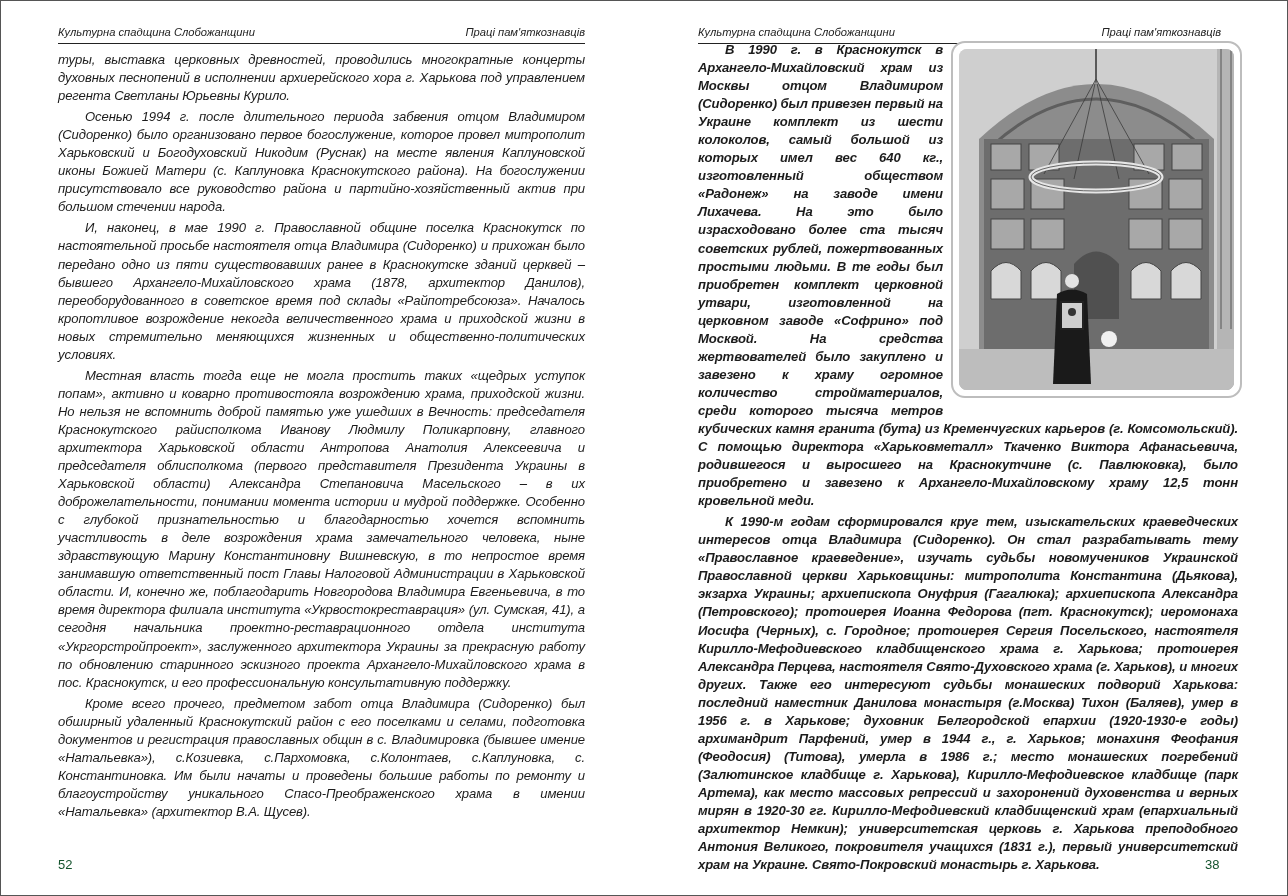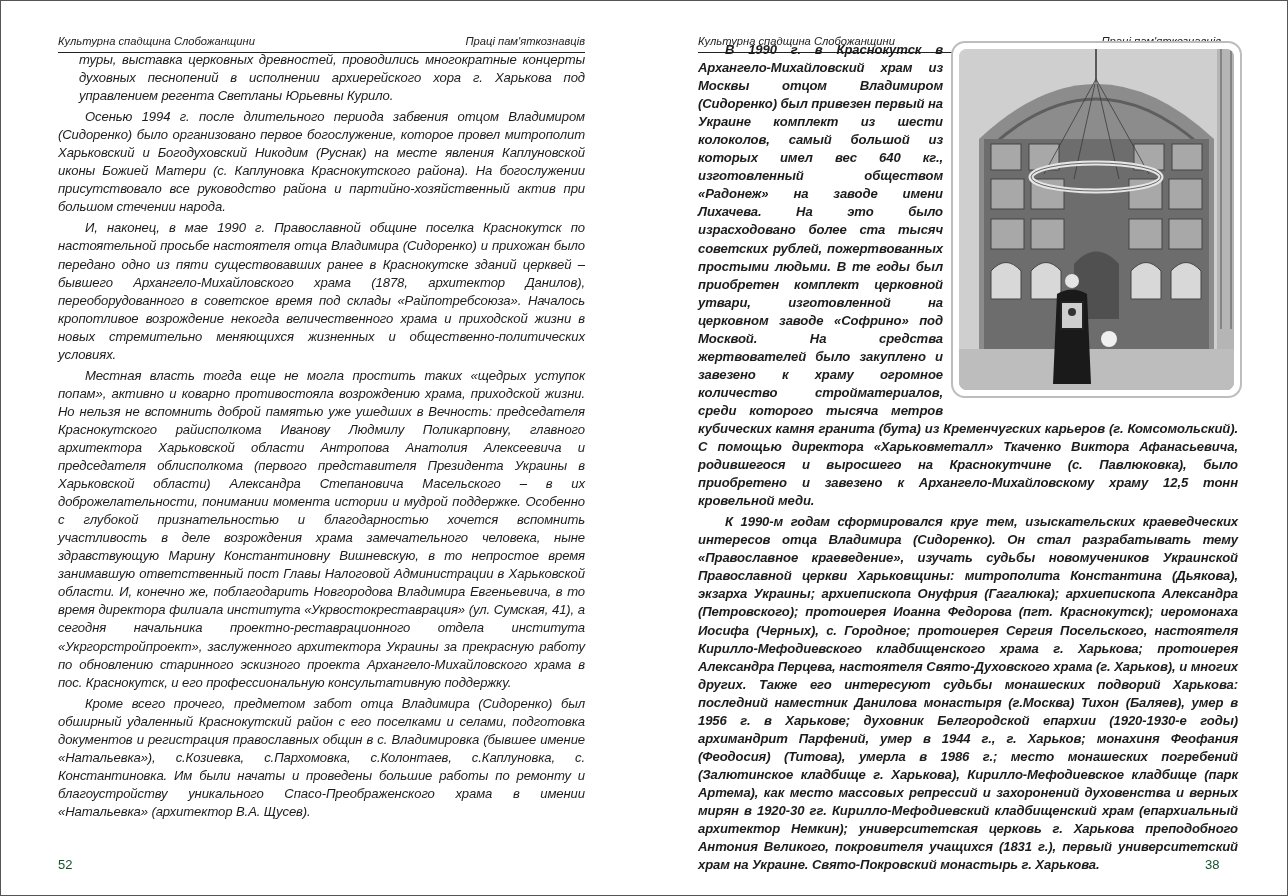--- a/index.html
+++ b/index.html
@@ -9,37 +9,37 @@
   }
   .spread {
     position: absolute; left: 0; top: 0; width: 1286px; height: 894px;
     border: 1px solid #555555; background: #ffffff;
   }
   .page { position: absolute; top: 0; height: 894px; }
   .page.left { left: 0; width: 640px; }
   .page.right { left: 644px; width: 642px; }
 
   .running-head {
-    position: absolute; top: 34px; height: 17px;
+    position: absolute; top: 25px; height: 17px;
     border-bottom: 1px solid #222;
     font-style: italic; font-size: 11.2px; color: #222;
     display: flex; justify-content: space-between; align-items: flex-start;
   }
   .page.left .running-head { left: 57px; width: 527px; }
   .page.right .running-head { left: 53px; width: 523px; }
 
   .body-text {
     position: absolute; font-style: italic; font-size: 13.1px; line-height: 18.05px;
     text-align: justify; color: #1c1c1c; letter-spacing: -0.1px;
   }
   .page.left .body-text { left: 57px; top: 50px; width: 527px; }
   .page.right .body-text { left: 53px; top: 40px; width: 540px; font-weight: bold; }
 
   .body-text p { margin: 0 0 3px 0; text-indent: 27px; }
-  .body-text p.cont { text-indent: 0; margin-left: 21px; }
+  .body-text p.cont { text-indent: 0; }
 
   .figure {
     float: right; width: 291px; height: 357px; margin: 0 -4px 4px 8px;
     border: 2px solid #bdbdbd; border-radius: 14px; padding: 6px; box-sizing: border-box;
     background: #ffffff; position: relative;
   }
   .figure .photo {
     width: 100%; height: 100%; border-radius: 8px; overflow: hidden; position: relative;
     background: linear-gradient(180deg, #d9d9d9 0%, #a6a6a6 22%, #8a8a8a 45%, #6e6e6e 70%, #a9a9a9 100%);
   }

